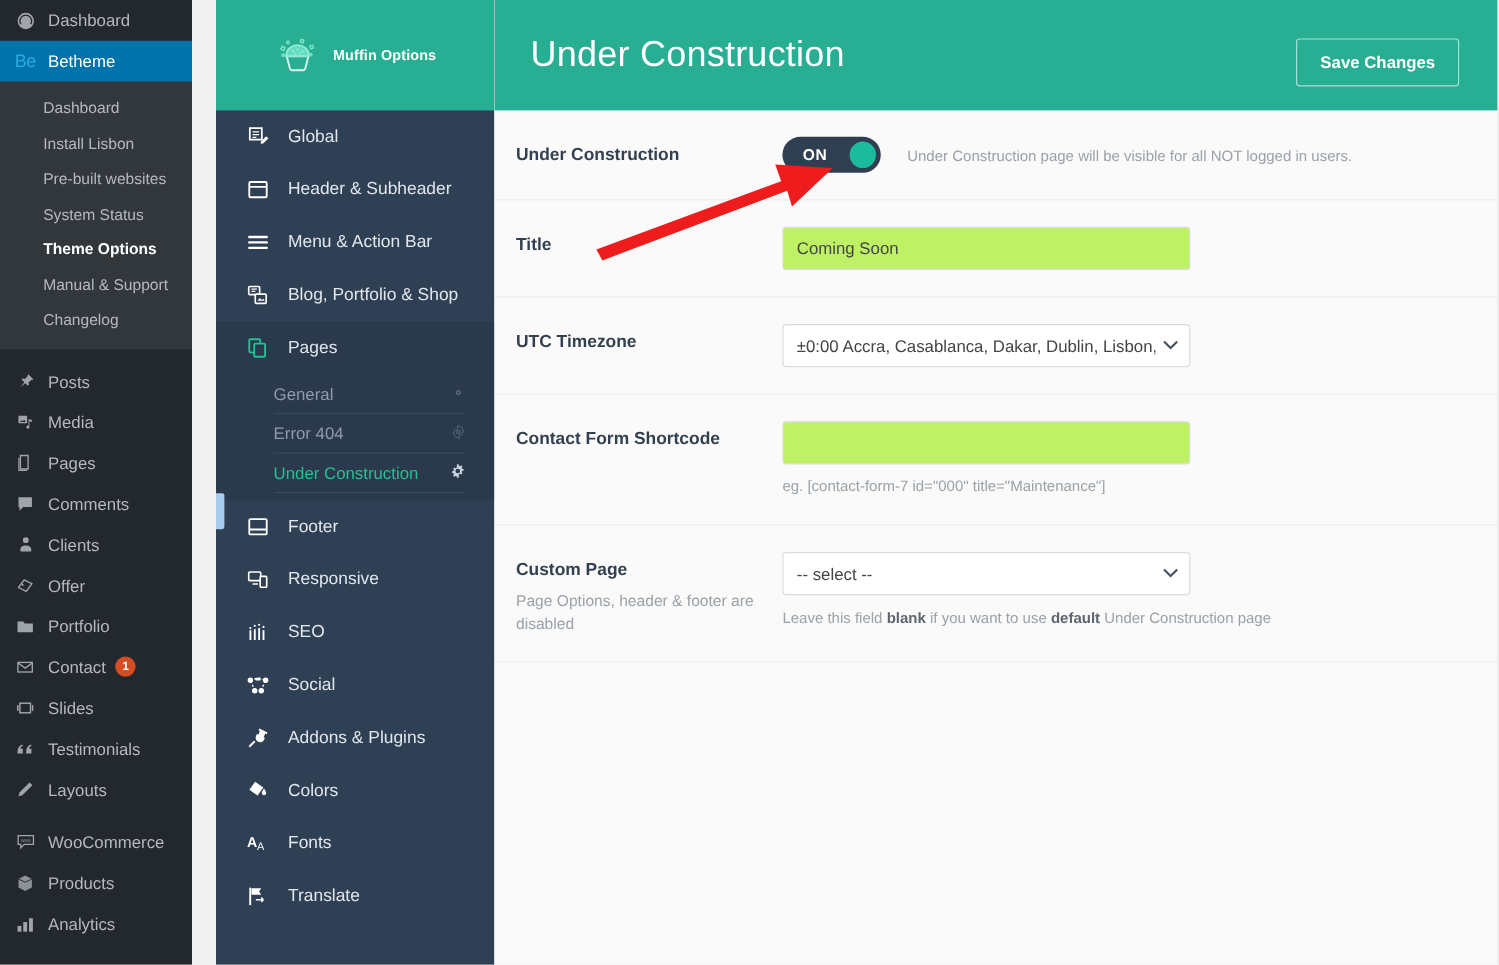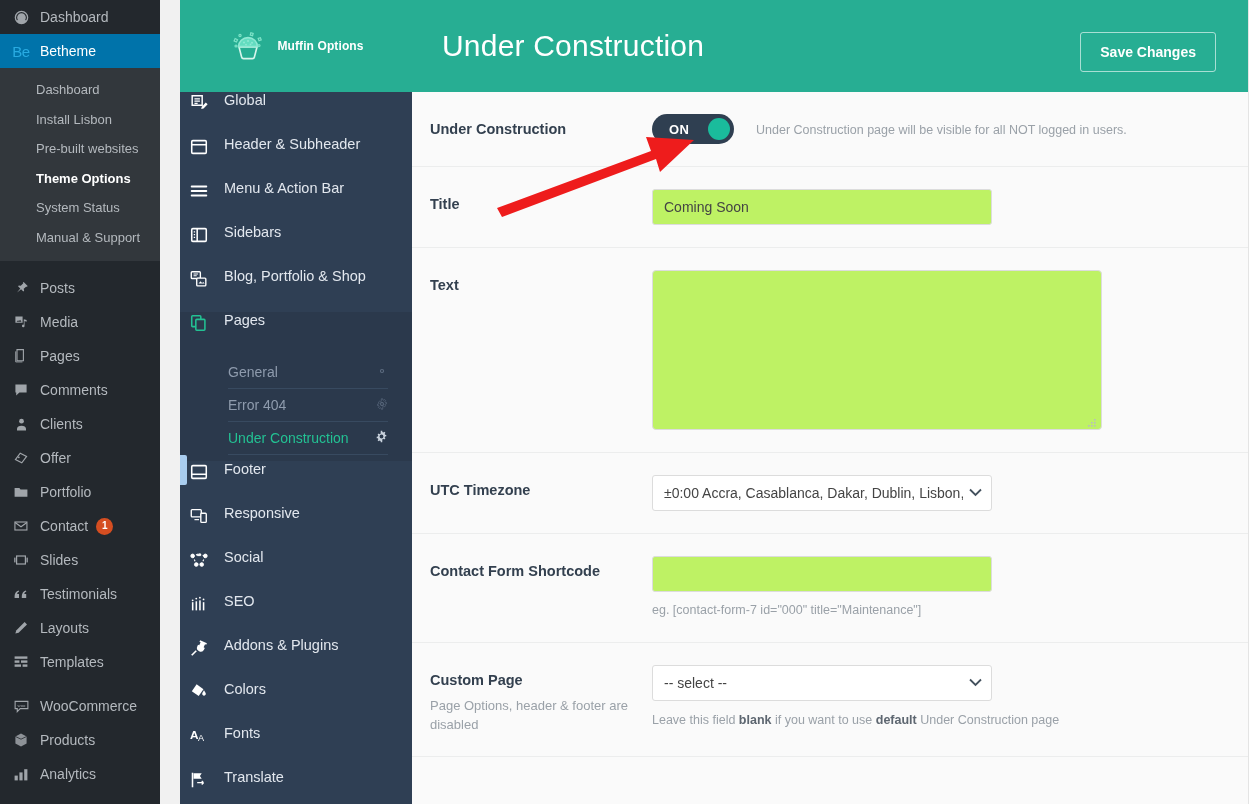--- a/index.html
+++ b/index.html
@@ -76,22 +76,22 @@
     display: flex; align-items: center; justify-content: center;
     gap: 9px;
   }
   .mfn-head .mfn-title {
     color: #fff; font-size: 12px; font-weight: bold; letter-spacing: .1px;
   }
   .cupcake { position: relative; width: 40px; height: 40px; }
 
   .mfn-nav { padding-top: 0; }
   .mfn-item {
-    display: flex; height: 44px;
-    padding-left: 8px; color: #e2e7ee; font-size: 14.5px;
+    display: flex; align-items: center; height: 44px;
+    padding-left: 24px; color: #e2e7ee; font-size: 14.5px;
   }
   .mfn-item .mfn-ico {
     width: 22px; flex: 0 0 22px; height: 22px; margin-right: 14px;
     display: flex; align-items: center; justify-content: center; color: #fff;
   }
   .mfn-item.open { background: #2b394c; }
   .mfn-item.open .mfn-ico { color: #23c193; }
 
   .mfn-sub { background: #2b394c; padding-bottom: 6px; position: relative; }
   .mfn-sub-item {
@@ -222,23 +222,24 @@
 
     <div class="wp-item active">
       <span class="be-logo">Be</span>
       <span class="wp-label">Betheme</span>
     </div>
 
     <div class="wp-submenu">
       <a class="wp-sub-item">Dashboard</a>
       <a class="wp-sub-item">Install Lisbon</a>
       <a class="wp-sub-item">Pre-built websites</a>
+      <a class="wp-sub-item">System Status</a>
       <a class="wp-sub-item current">Theme Options</a>
-      <a class="wp-sub-item">System Status</a>
       <a class="wp-sub-item">Manual &amp; Support</a>
+      <a class="wp-sub-item">Changelog</a>
     </div>
 
     <div class="wp-sep"></div>
 
     <div class="wp-item">
       <span class="wp-ico">
         <svg width="16" height="16" viewBox="0 0 20 20" fill="currentColor">
             <path d="M13.3 2.4l-1 1 .6.6-3.2 3.3-2.4-.5-1 1 2.8 2.8-4 5 5-4 2.8 2.8 1-1-.5-2.4L16.7 8l.6.6 1-1-5-5.2z"></path>
           </svg>
       </span>
@@ -335,32 +336,20 @@
 
     <div class="wp-item">
       <span class="wp-ico">
         <svg width="16" height="16" viewBox="0 0 20 20" fill="currentColor">
             <path d="M14.5 2.5l3 3L7 16l-4 1 1-4z"></path>
           </svg>
       </span>
       <span class="wp-label">Layouts</span>
     </div>
 
-    <div class="wp-item">
-      <span class="wp-ico">
-        <svg width="16" height="16" viewBox="0 0 20 20" fill="currentColor">
-            <rect x="2" y="3" width="16" height="3"></rect>
-            <rect x="2" y="8" width="6" height="3"></rect>
-            <rect x="10" y="8" width="8" height="3"></rect>
-            <rect x="2" y="13" width="8" height="3"></rect>
-            <rect x="12" y="13" width="6" height="3"></rect>
-          </svg>
-      </span>
-      <span class="wp-label">Templates</span>
-    </div>
 
     <div class="wp-sep"></div>
 
     <div class="wp-item">
       <span class="wp-ico">
         <svg width="17" height="17" viewBox="0 0 20 20" fill="none" stroke="currentColor" stroke-width="1.3">
             <path d="M2.5 4h15v8.5h-9L5 16v-3.5H2.5z"></path>
             <text x="10" y="10.6" font-size="5" fill="currentColor" stroke="none" text-anchor="middle" font-family="Liberation Sans">woo</text>
           </svg>
       </span>
@@ -444,30 +433,20 @@
 
       <div class="mfn-item">
         <span class="mfn-ico">
           <svg width="20" height="20" viewBox="0 0 22 22" stroke="currentColor" stroke-width="2.2" stroke-linecap="round">
               <path d="M3 6h16M3 11h16M3 16h16"></path>
             </svg>
         </span>
         <span>Menu &amp; Action Bar</span>
       </div>
 
-      <div class="mfn-item">
-        <span class="mfn-ico">
-          <svg width="20" height="20" viewBox="0 0 22 22" fill="none" stroke="currentColor" stroke-width="1.7">
-              <rect x="3" y="4" width="16" height="14" rx="1.2"></rect>
-              <path d="M9 4v14"></path>
-              <path d="M5.2 7.5h1.5M5.2 10.5h1.5M5.2 13.5h1.5" stroke-width="1.4"></path>
-            </svg>
-        </span>
-        <span>Sidebars</span>
-      </div>
 
       <div class="mfn-item">
         <span class="mfn-ico">
           <svg width="20" height="20" viewBox="0 0 22 22" fill="none" stroke="currentColor" stroke-width="1.5">
               <rect x="2.5" y="3" width="10" height="7.5" rx="1"></rect>
               <path d="M5 5.5h5M5 7.5h3.5" stroke-width="1.2"></path>
               <rect x="8.5" y="10" width="10" height="8.5" rx="1" fill="#2f3f54"></rect>
               <path d="M10.5 16l2.2-2.4 1.7 1.8 1.3-1.2 1.6 1.8z" fill="currentColor" stroke="none"></path>
             </svg>
         </span>
@@ -530,50 +509,50 @@
               <rect x="2.5" y="4" width="11" height="8" rx="1"></rect>
               <path d="M6 15h5" stroke-width="1.3"></path>
               <rect x="13" y="8" width="6" height="10" rx="1" fill="#2f3f54"></rect>
             </svg>
         </span>
         <span>Responsive</span>
       </div>
 
       <div class="mfn-item">
         <span class="mfn-ico">
-          <svg width="20" height="20" viewBox="0 0 22 22" fill="currentColor" stroke="currentColor">
-              <path d="M4 7l7-3 7 3M4 7l4 8M18 7l-4 8M8 15h6" stroke-width="1.2" fill="none" stroke-dasharray="2 2"></path>
-              <circle cx="4" cy="6.5" r="2"></circle>
-              <circle cx="18" cy="6.5" r="2"></circle>
-              <circle cx="8" cy="16" r="2"></circle>
-              <circle cx="14" cy="16" r="2"></circle>
-              <rect x="9" y="4.6" width="4" height="1.6" rx=".5"></rect>
-            </svg>
-        </span>
-        <span>Social</span>
-      </div>
-
-      <div class="mfn-item">
-        <span class="mfn-ico">
           <svg width="20" height="20" viewBox="0 0 22 22" fill="currentColor">
               <circle cx="4" cy="7" r="1"></circle>
               <circle cx="8" cy="5" r="1"></circle>
               <circle cx="12" cy="4" r="1"></circle>
               <circle cx="16" cy="6" r="1"></circle>
               <rect x="3.2" y="9" width="1.7" height="9"></rect>
               <rect x="7.2" y="8" width="1.7" height="10"></rect>
               <rect x="11.2" y="7" width="1.7" height="11"></rect>
               <rect x="15.2" y="9" width="1.7" height="9"></rect>
             </svg>
         </span>
         <span>SEO</span>
       </div>
 
       <div class="mfn-item">
         <span class="mfn-ico">
+          <svg width="20" height="20" viewBox="0 0 22 22" fill="currentColor" stroke="currentColor">
+              <path d="M4 7l7-3 7 3M4 7l4 8M18 7l-4 8M8 15h6" stroke-width="1.2" fill="none" stroke-dasharray="2 2"></path>
+              <circle cx="4" cy="6.5" r="2"></circle>
+              <circle cx="18" cy="6.5" r="2"></circle>
+              <circle cx="8" cy="16" r="2"></circle>
+              <circle cx="14" cy="16" r="2"></circle>
+              <rect x="9" y="4.6" width="4" height="1.6" rx=".5"></rect>
+            </svg>
+        </span>
+        <span>Social</span>
+      </div>
+
+      <div class="mfn-item">
+        <span class="mfn-ico">
           <svg width="20" height="20" viewBox="0 0 22 22" fill="currentColor">
               <path d="M14.8 3.3l-1.3 1.3 1 1-2.6 2.6-1-1-1.3 1.3a4.1 4.1 0 005.8 5.8l1.3-1.3-1-1 2.6-2.6 1 1 1.3-1.3-5.8-5.8z" transform="rotate(-20 11 10)"></path>
               <path d="M3 19l5-5" stroke="currentColor" stroke-width="1.8"></path>
             </svg>
         </span>
         <span>Addons &amp; Plugins</span>
       </div>
 
       <div class="mfn-item">
         <span class="mfn-ico">
@@ -629,38 +608,20 @@
         </div>
       </div>
 
       <div class="row">
         <div class="lbl">Title</div>
         <div class="ctl">
           <input type="text" class="inp-title" value="Coming Soon" style="">
         </div>
       </div>
 
-      <div class="row">
-        <div class="lbl">Text</div>
-        <div class="ctl">
-          <div class="ta-wrap">
-            <textarea class="txt" style=""></textarea>
-            <span class="ta-grip">
-              <svg width="10" height="10" viewBox="0 0 10 10" fill="#b9bcc0">
-                  <rect x="7" y="1" width="1.6" height="1.6"></rect>
-                  <rect x="7" y="4" width="1.6" height="1.6"></rect>
-                  <rect x="4" y="4" width="1.6" height="1.6"></rect>
-                  <rect x="7" y="7" width="1.6" height="1.6"></rect>
-                  <rect x="4" y="7" width="1.6" height="1.6"></rect>
-                  <rect x="1" y="7" width="1.6" height="1.6"></rect>
-                </svg>
-            </span>
-          </div>
-        </div>
-      </div>
 
 
       <div class="row">
         <div class="lbl">UTC Timezone</div>
         <div class="ctl">
           <div class="sel-wrap">
             <select class="sel">
               <option>±0:00 Accra, Casablanca, Dakar, Dublin, Lisbon, Lo</option>
             </select>
             <span class="sel-arrow">

